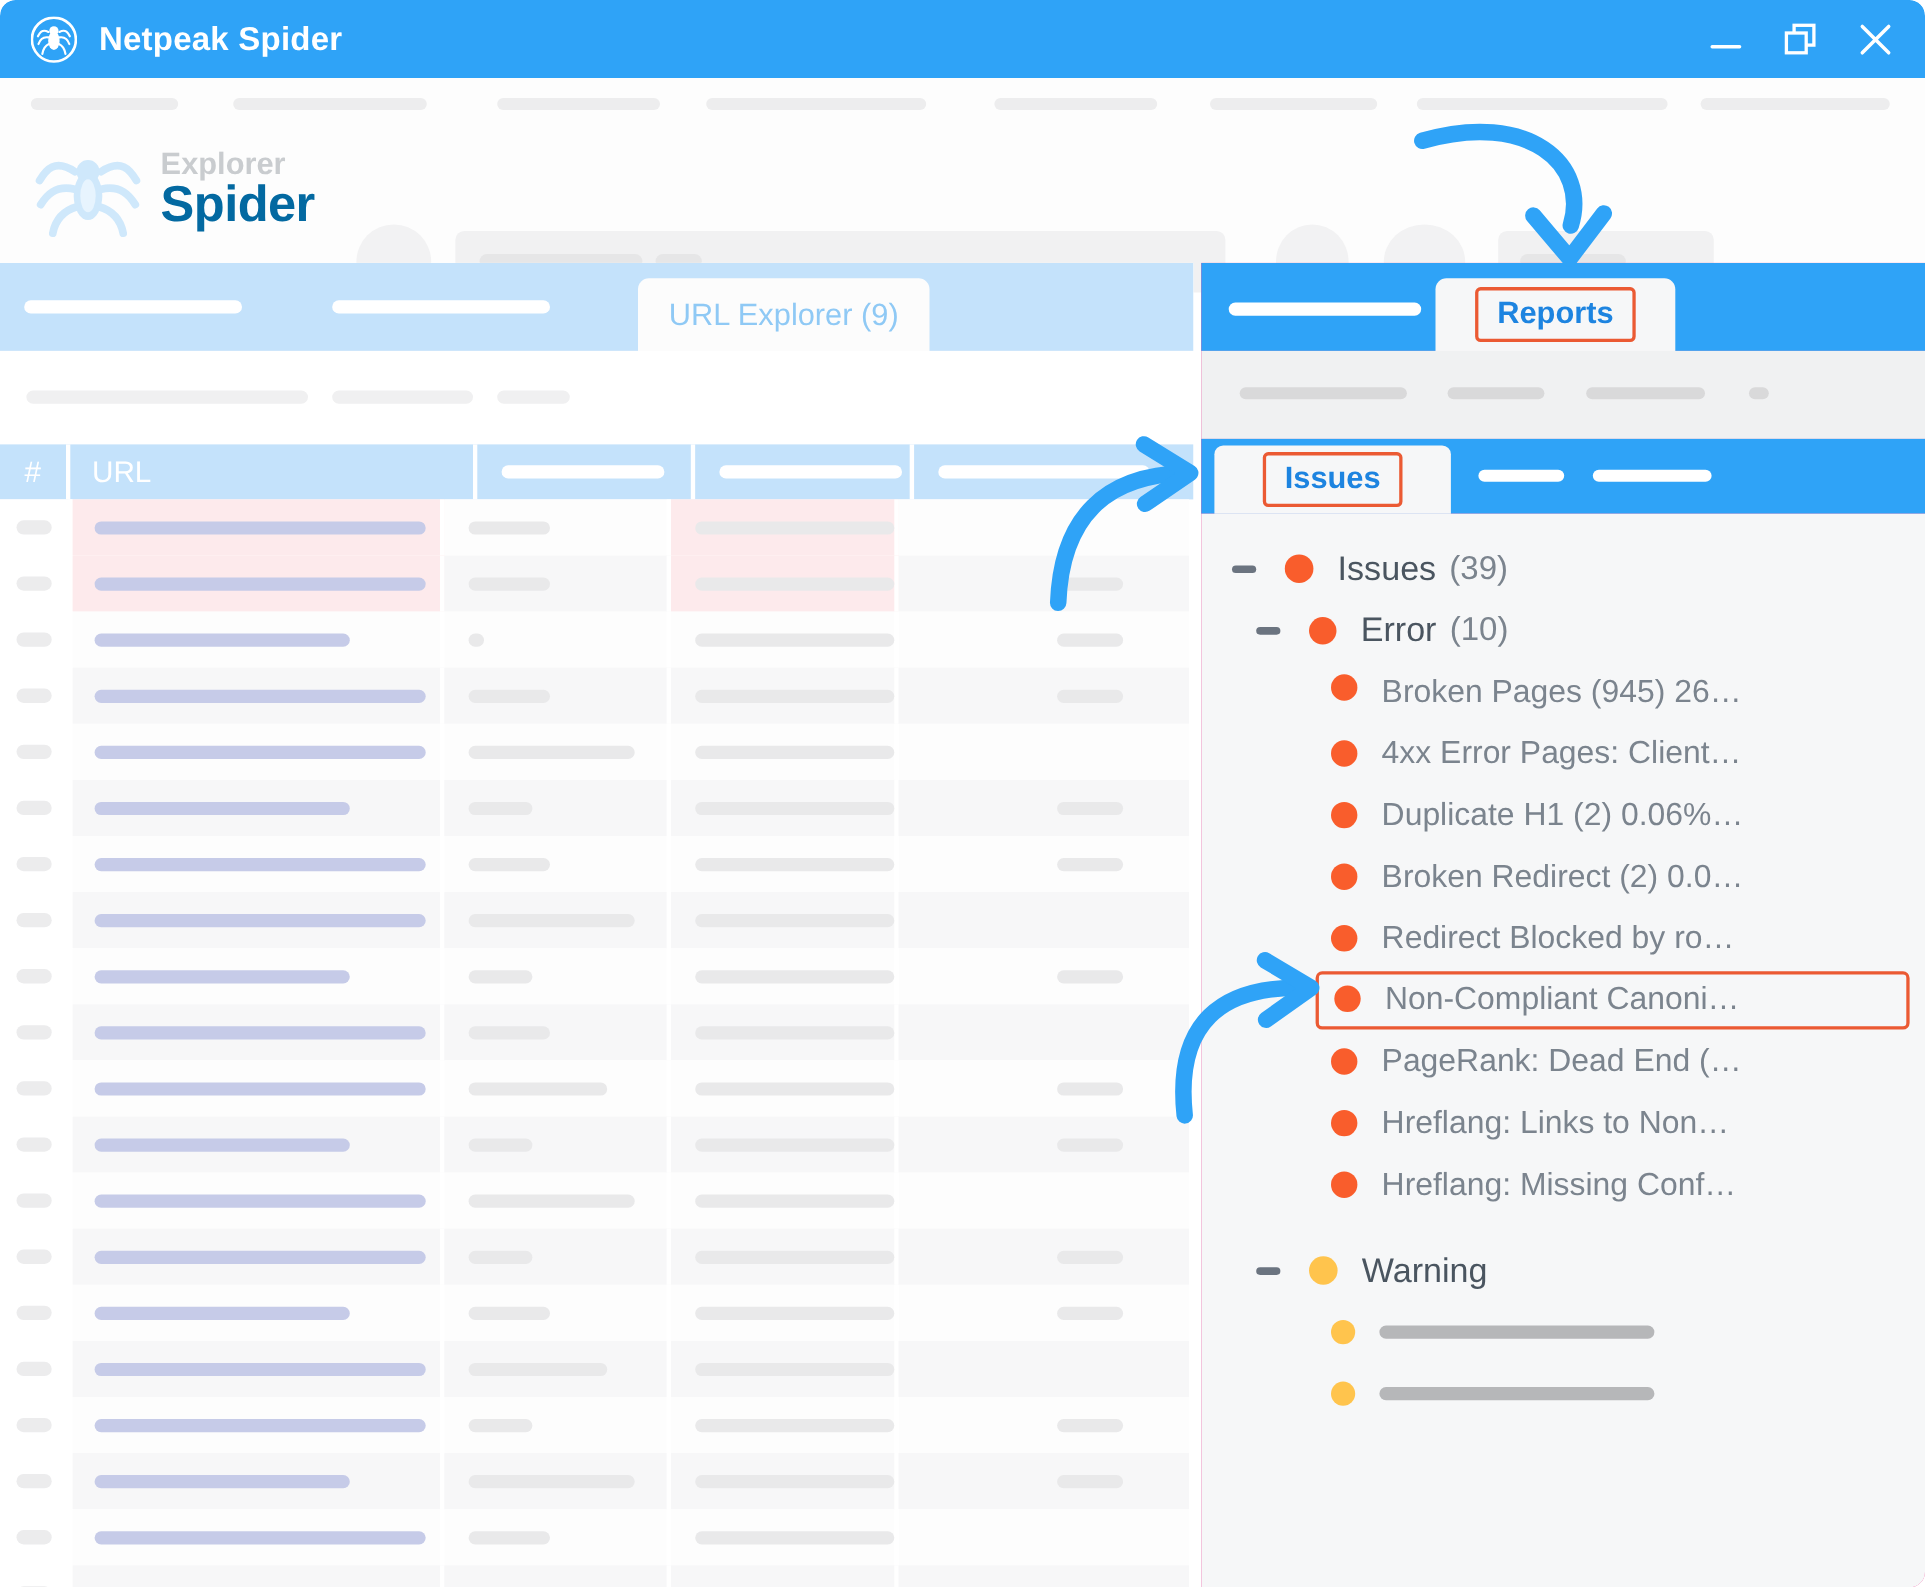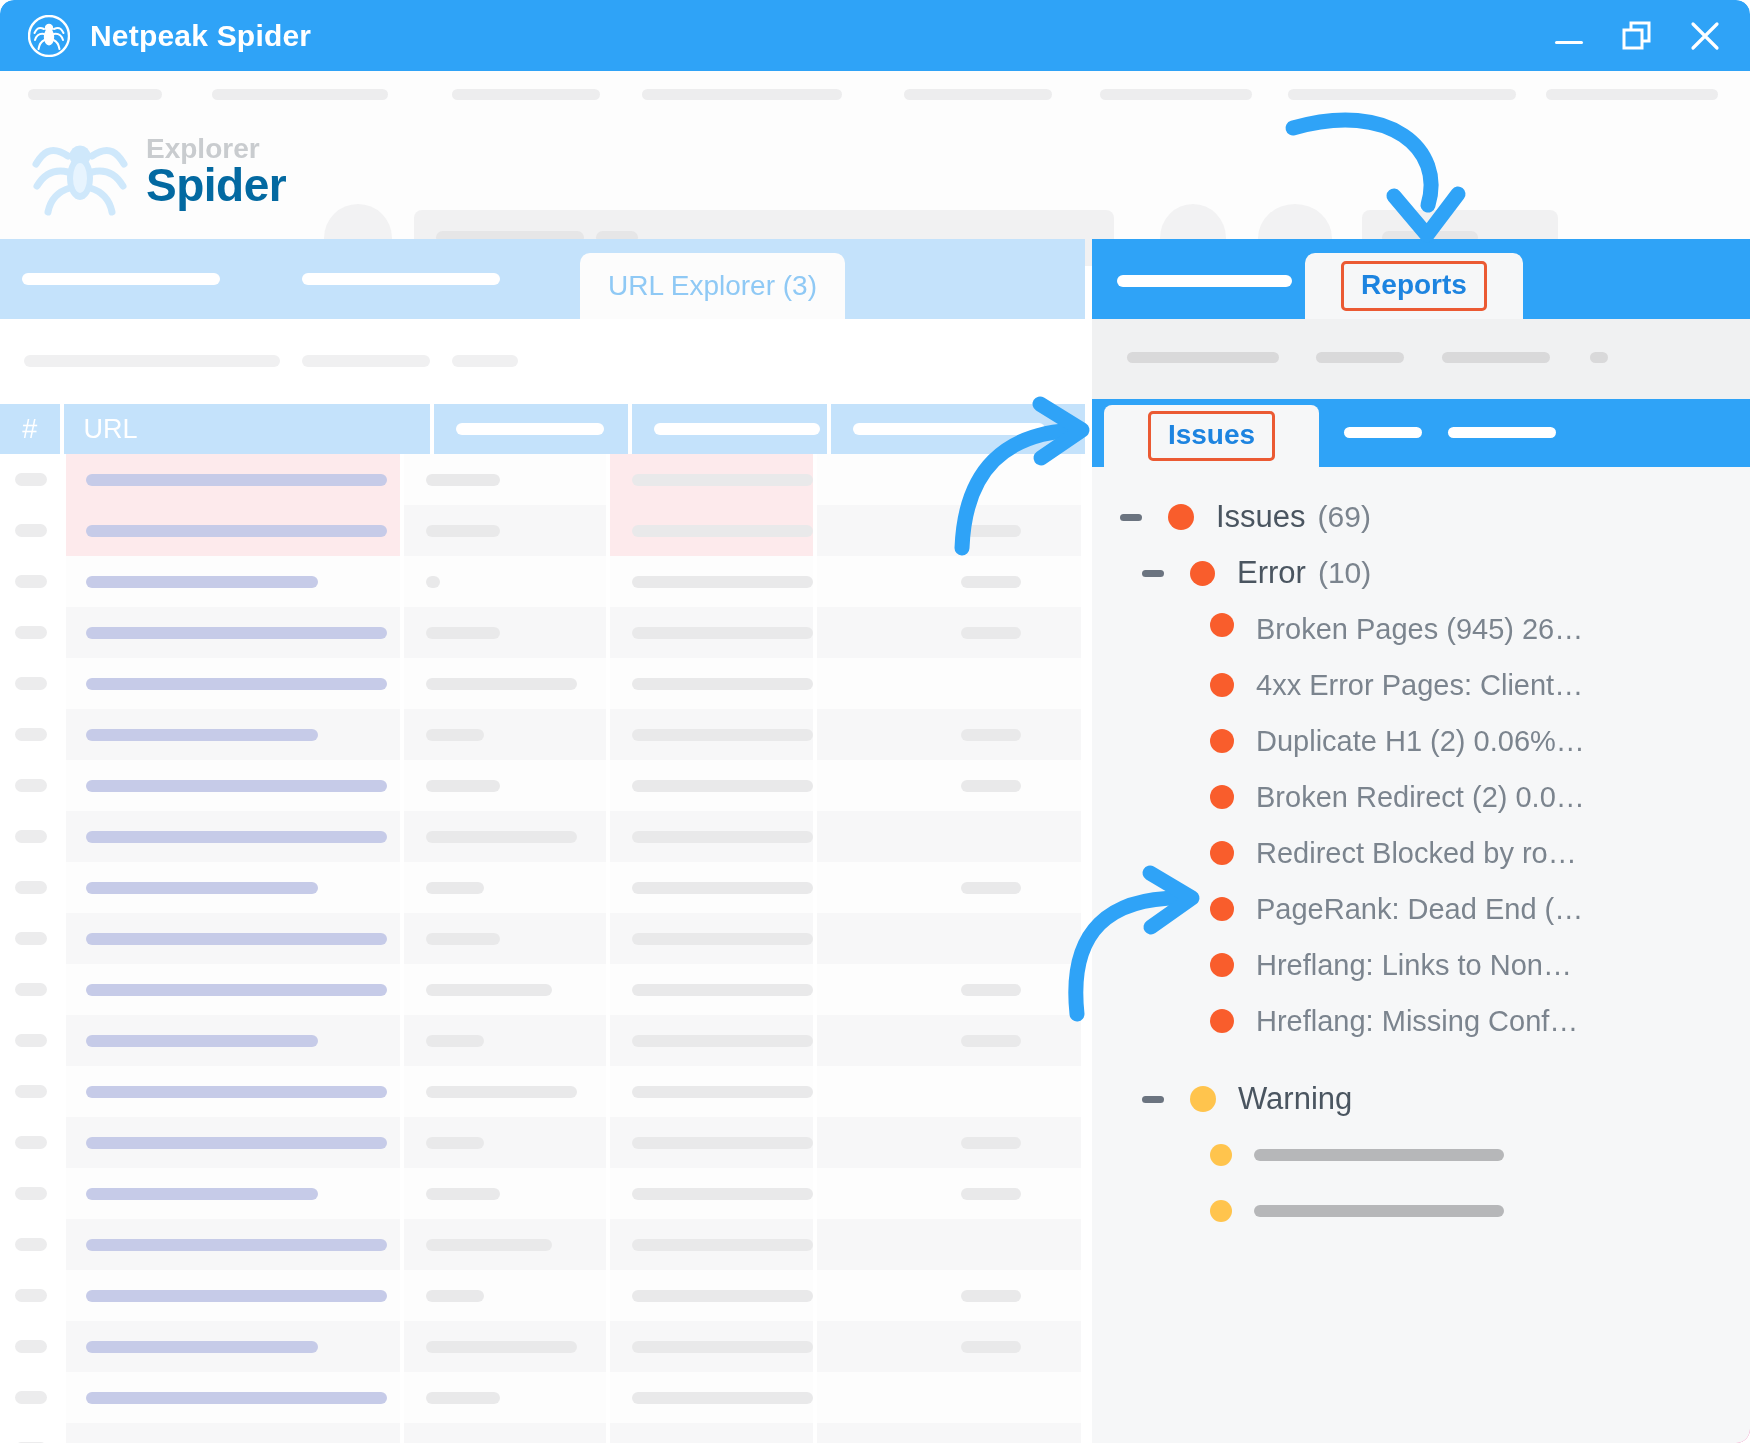--- a/index.html
+++ b/index.html
@@ -319,21 +319,21 @@
       <div class="tb-field-inner" style="left:20px; top:21px; width:96px;"></div>
     </div>
   </div>
 
   <div class="left-panel">
 
     <div class="ltabs">
       <div class="ltab-pill" style="left:22px;  width:198px;"></div>
       <div class="ltab-pill" style="left:302px; width:198px;"></div>
       <div class="ltab-active">
-        <span>URL Explorer (3)</span>
+        <span>URL Explorer (9)</span>
       </div>
     </div>
 
     <div class="lsubbar">
       <div class="lsub-pill" style="left:24px;  width:256px;"></div>
       <div class="lsub-pill" style="left:302px; width:128px;"></div>
       <div class="lsub-pill" style="left:452px; width:66px;"></div>
     </div>
 
     <div class="table">
@@ -712,21 +712,21 @@
       <div class="rtab2-pill" style="left:252px; width:78px;"></div>
       <div class="rtab2-pill" style="left:356px; width:108px;"></div>
     </div>
 
     <div class="tree" id="issues-tree">
         <div class="trow2" style="padding-left: 28px;">
           <div class="toggle" style="margin-right: 26px;"></div>
           <div style="display: flex; align-items: center;">
             <div class="dot dot-lg" style="margin-right: 22px;"></div>
             <span class="lbl-root">Issues</span>
-            <span class="cnt">(69)</span>
+            <span class="cnt">(39)</span>
           </div>
         </div>
         <div class="trow2" style="padding-left: 50px;">
           <div class="toggle" style="margin-right: 26px;"></div>
           <div style="display: flex; align-items: center;">
             <div class="dot dot-md" style="margin-right: 22px;"></div>
             <span class="lbl-root">Error</span>
             <span class="cnt">(10)</span>
           </div>
         </div>
@@ -751,20 +751,26 @@
         <div class="trow2" style="padding-left: 118px;">
           <div style="display: flex; align-items: center;">
             <div class="dot dot-sm" style="margin-right: 22px;"></div>
             <span class="lbl-leaf">Broken Redirect (2) 0.0…</span>
           </div>
         </div>
         <div class="trow2" style="padding-left: 118px;">
           <div style="display: flex; align-items: center;">
             <div class="dot dot-sm" style="margin-right: 22px;"></div>
             <span class="lbl-leaf">Redirect Blocked by ro…</span>
+          </div>
+        </div>
+        <div class="trow2" style="padding-left: 118px;">
+          <div class="leaf-hl" style="display: flex; align-items: center; padding: 6px 18px 8px 14px; margin-left: -14px; width: 540px;">
+            <div class="dot dot-sm" style="margin-right: 22px;"></div>
+            <span class="lbl-leaf">Non-Compliant Canoni…</span>
           </div>
         </div>
         <div class="trow2" style="padding-left: 118px;">
           <div style="display: flex; align-items: center;">
             <div class="dot dot-sm" style="margin-right: 22px;"></div>
             <span class="lbl-leaf">PageRank: Dead End (…</span>
           </div>
         </div>
         <div class="trow2" style="padding-left: 118px;">
           <div style="display: flex; align-items: center;">

